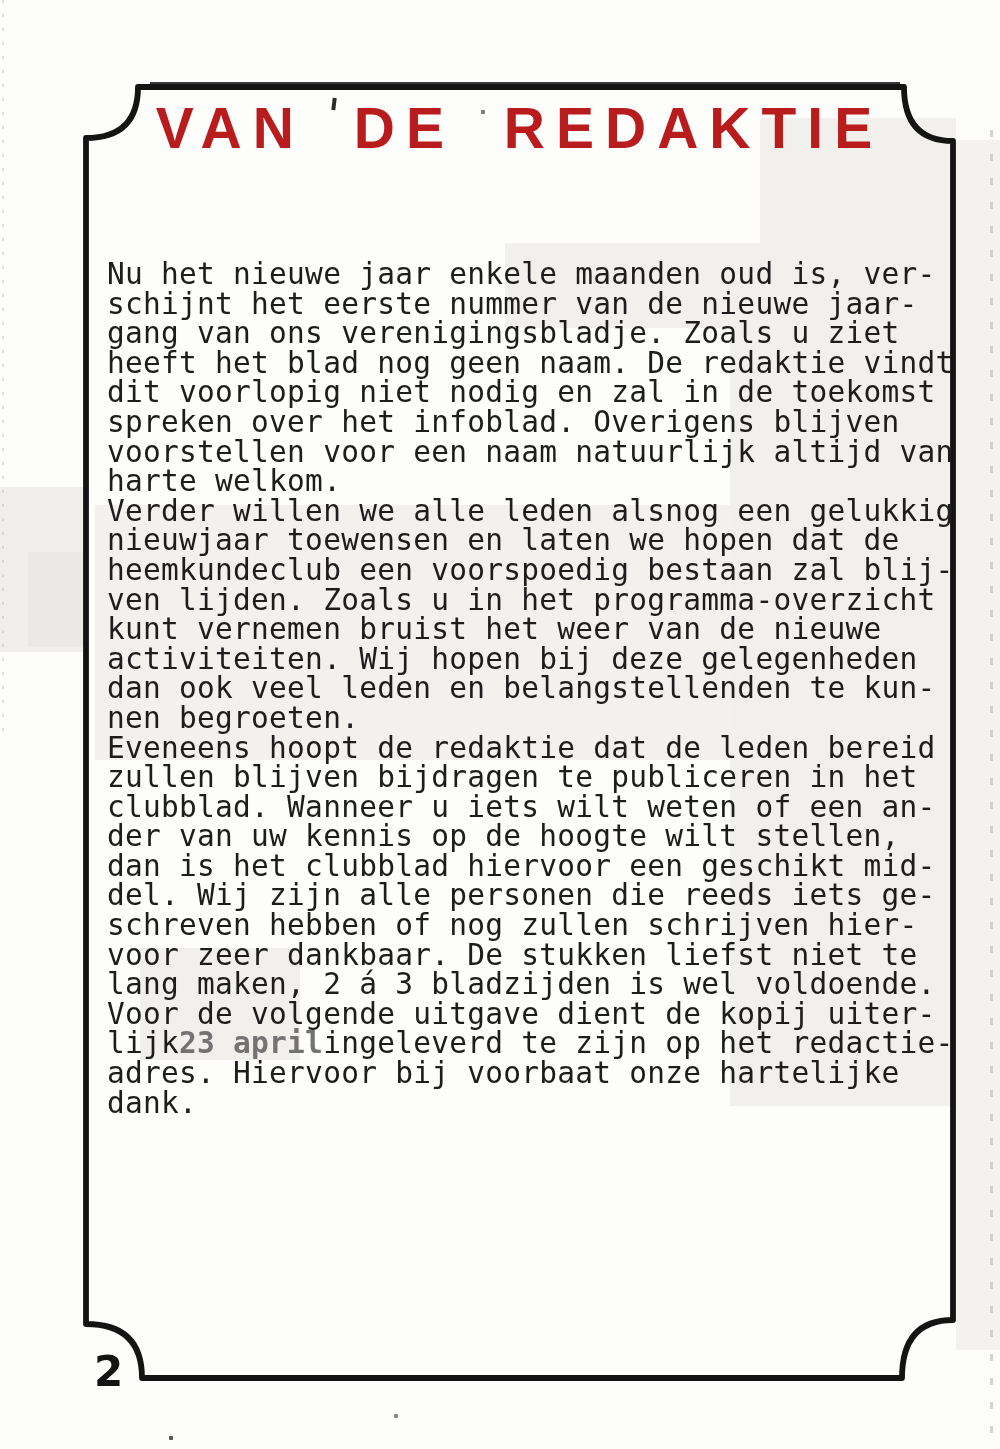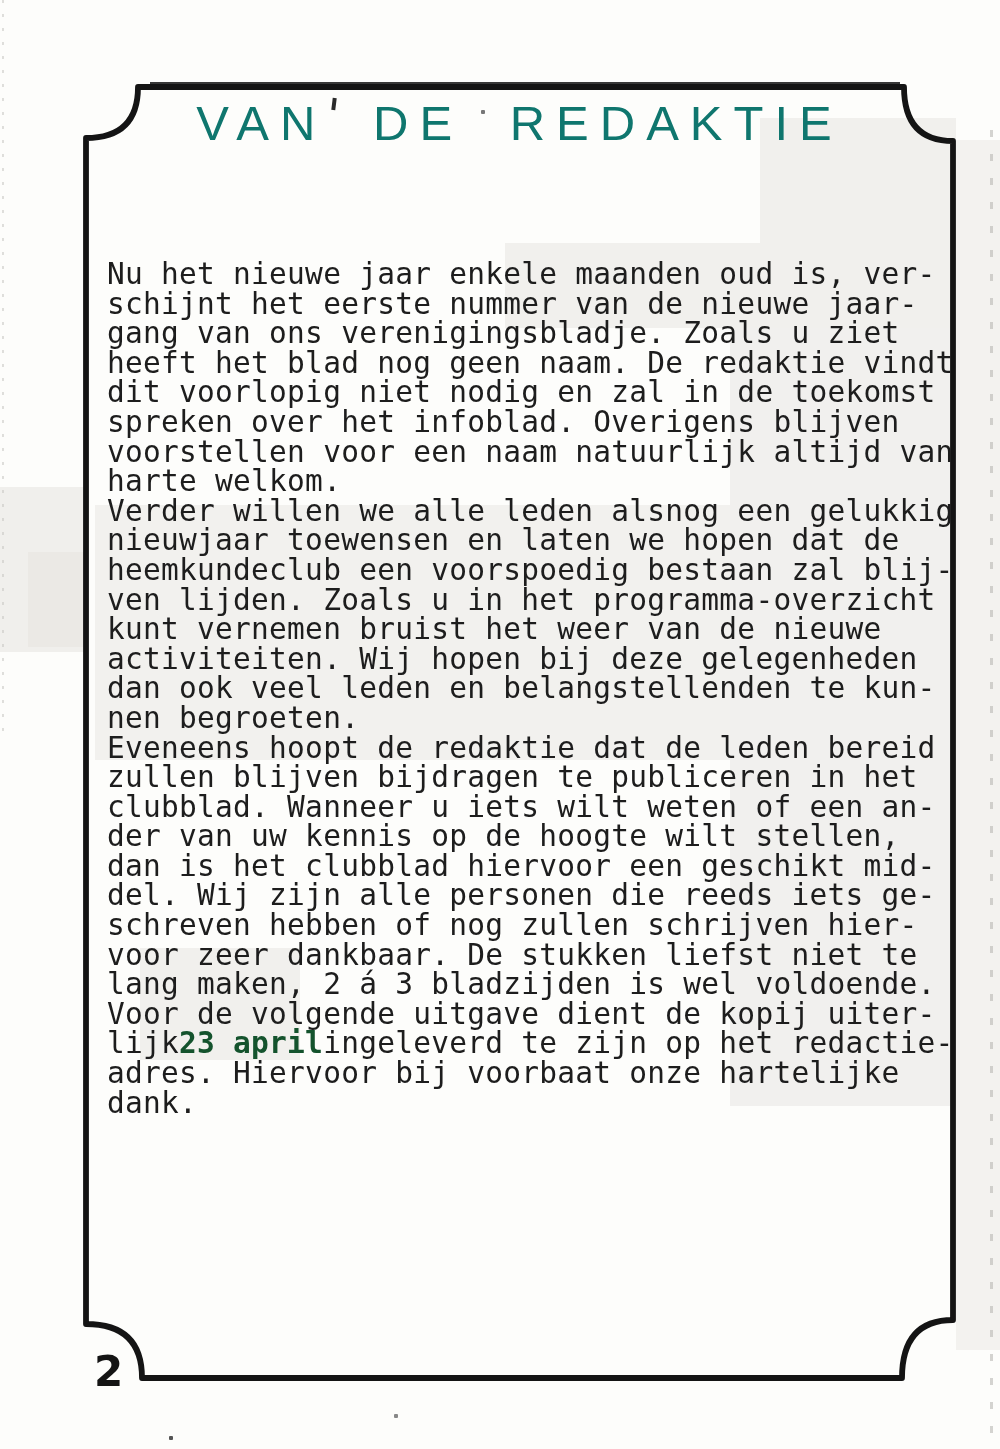--- a/index.html
+++ b/index.html
@@ -38,38 +38,38 @@
   .d2 { left: 394px; top: 1414px; width: 4px; height: 4px; background: #888; }
   .d3 { left: 169px; top: 1436px; width: 4px; height: 4px; background: #555; }
   .tick { left: 332px; top: 98px; width: 4px; height: 12px; background: #2a2a2a; transform: rotate(7deg); position:absolute; }
   
   .frame { position: absolute; left: 0; top: 0; width: 1000px; height: 1449px; }
   
   .title {
     position: absolute; left: 86px; top: 95px; width: 867px;
     text-align: center;
     font-family: "Liberation Sans", sans-serif;
-    font-size: 49px;
-    font-weight: 400;
+    font-size: 57px;
+    font-weight: 700;
     letter-spacing: 11px;
     word-spacing: 22px;
-    color: #0f766e;
+    color: #b91c1c;
     white-space: nowrap;
   }
   
   .body-text {
     position: absolute; left: 107px; top: 260px; width: 870px;
     font-size: 29.5px;
     line-height: 29.6px;
     letter-spacing: 0.25px;
     white-space: pre;
     color: #1d1d1d;
   }
   .body-text .line { height: 29.6px; }
-  .body-text b { font-weight: bold; color: #14532d; }
+  .body-text b { font-weight: bold; color: #737373; }
   
   .pagenum {
     position: absolute; left: 94px; top: 1347px;
     font-family: "DejaVu Sans", sans-serif;
     font-weight: bold;
     font-size: 42px;
     color: #141414;
   }
 </style>
 </head>

